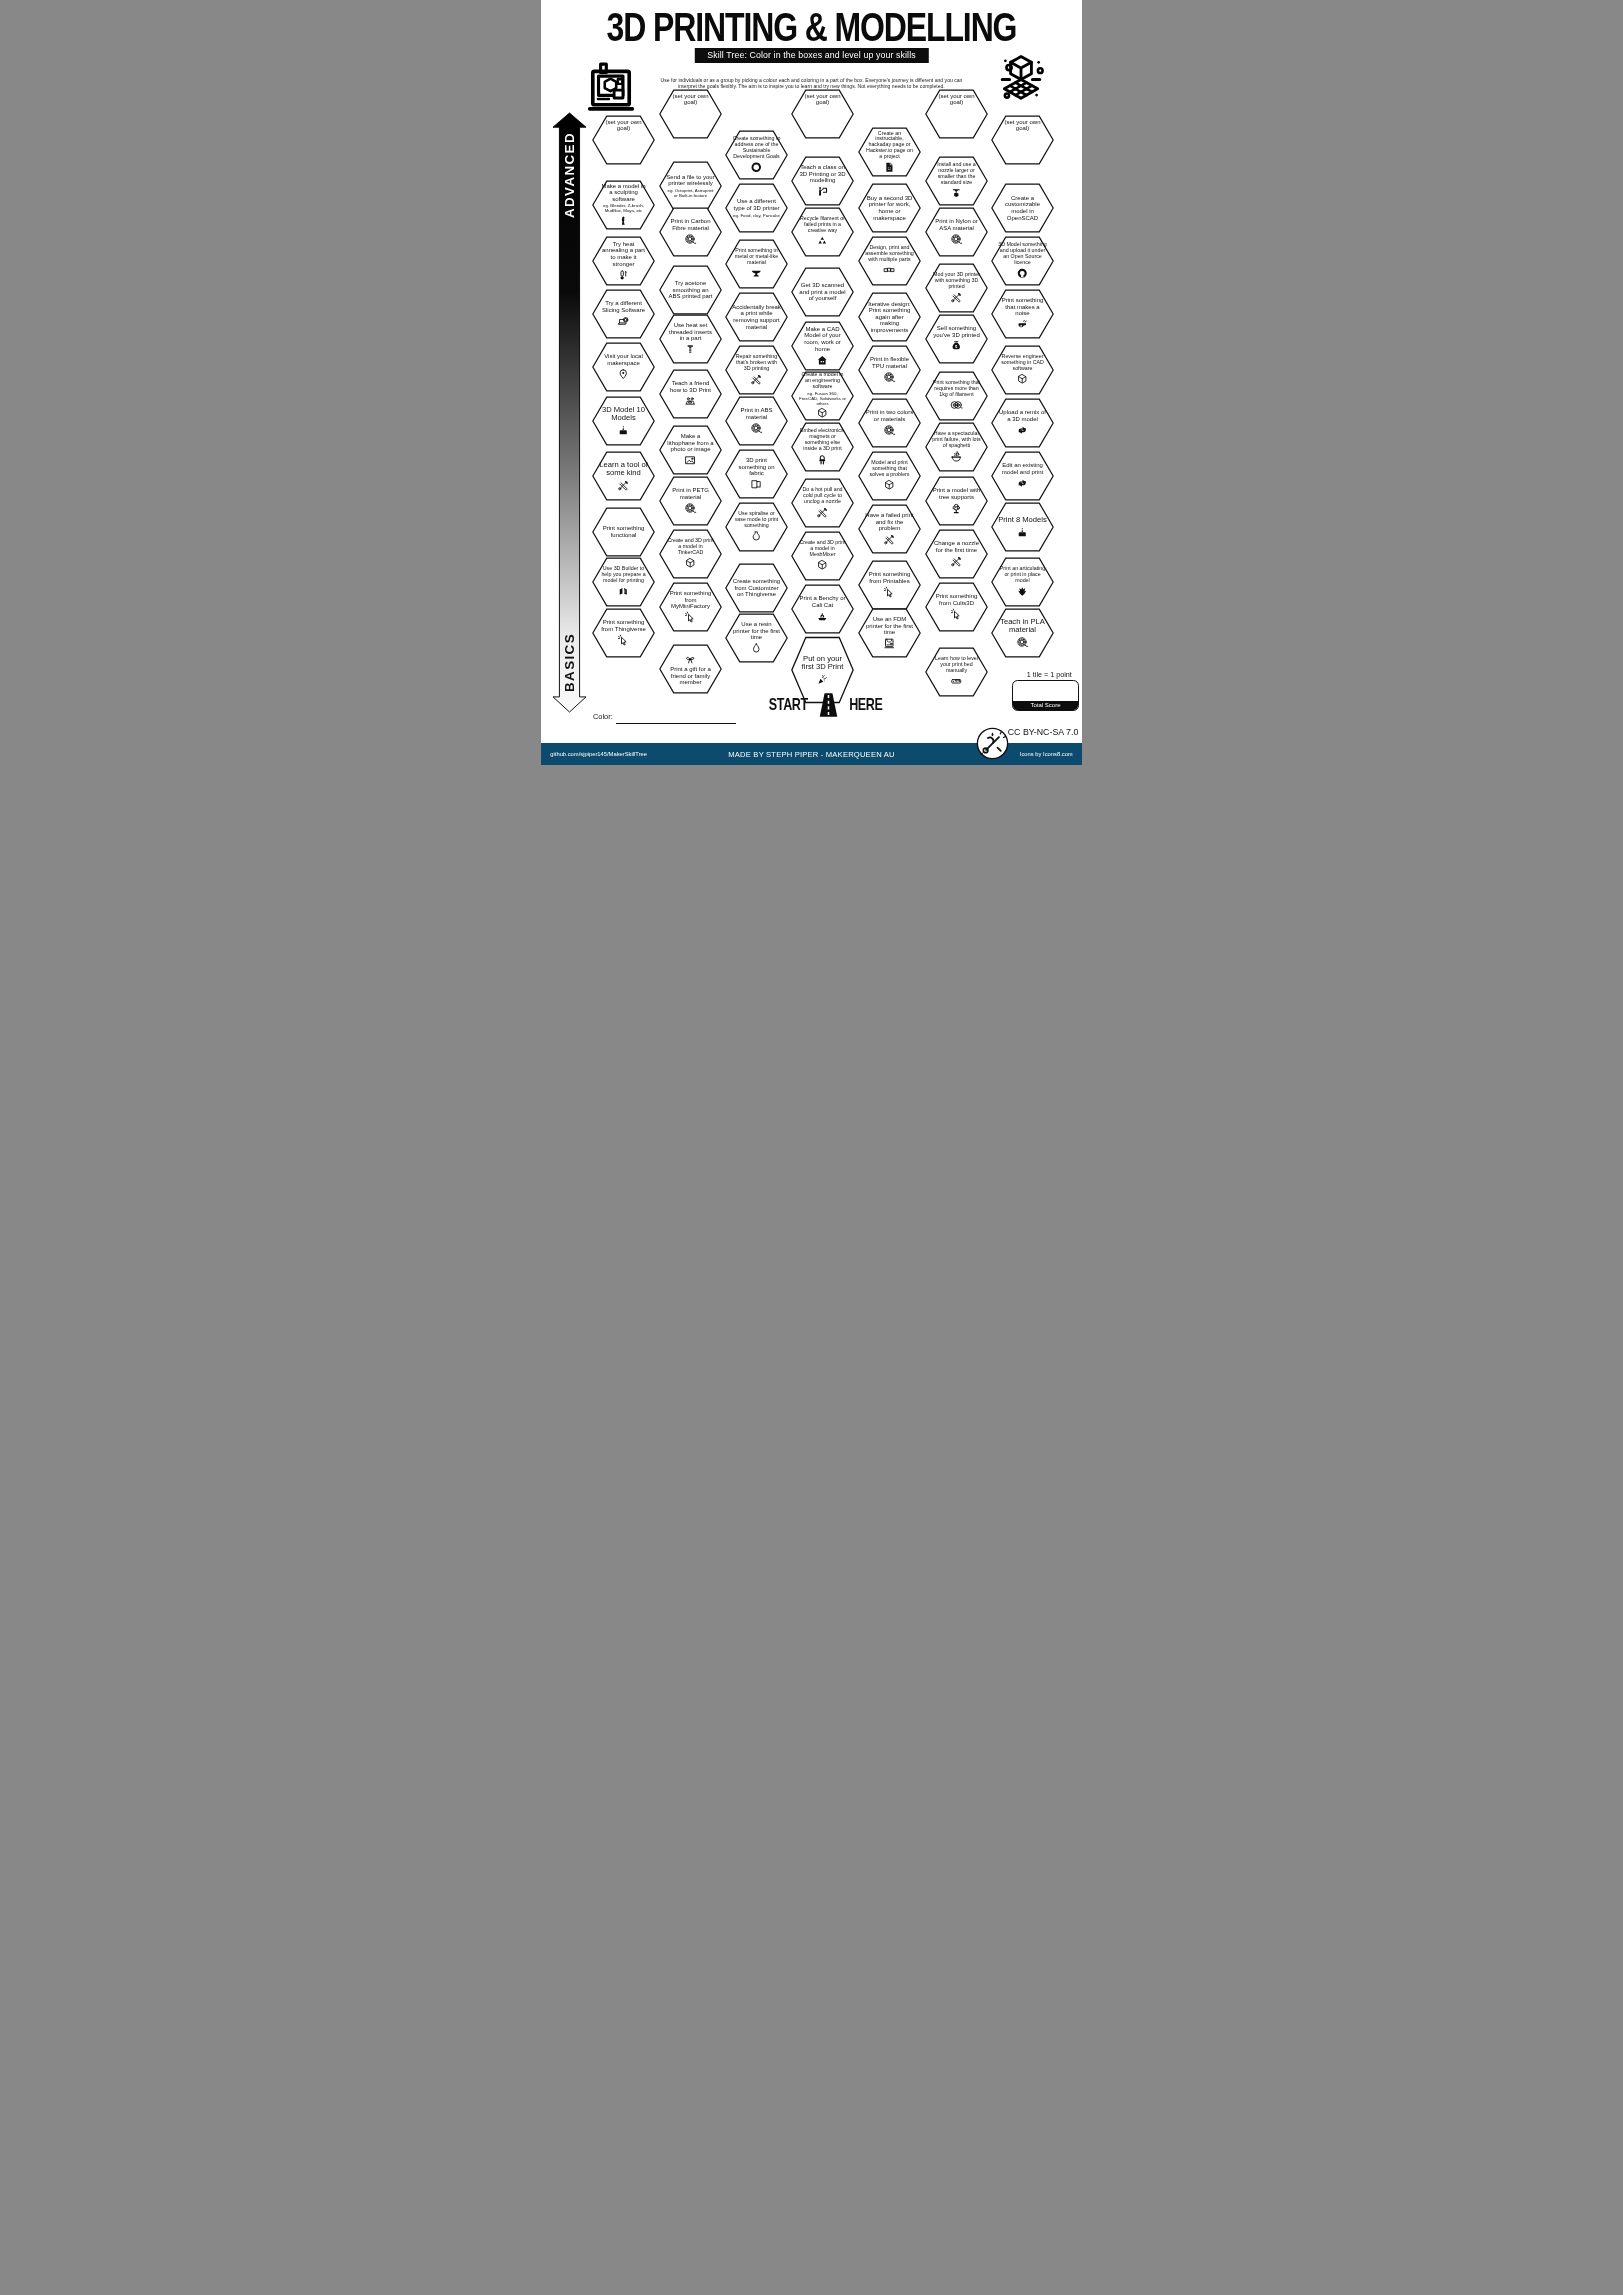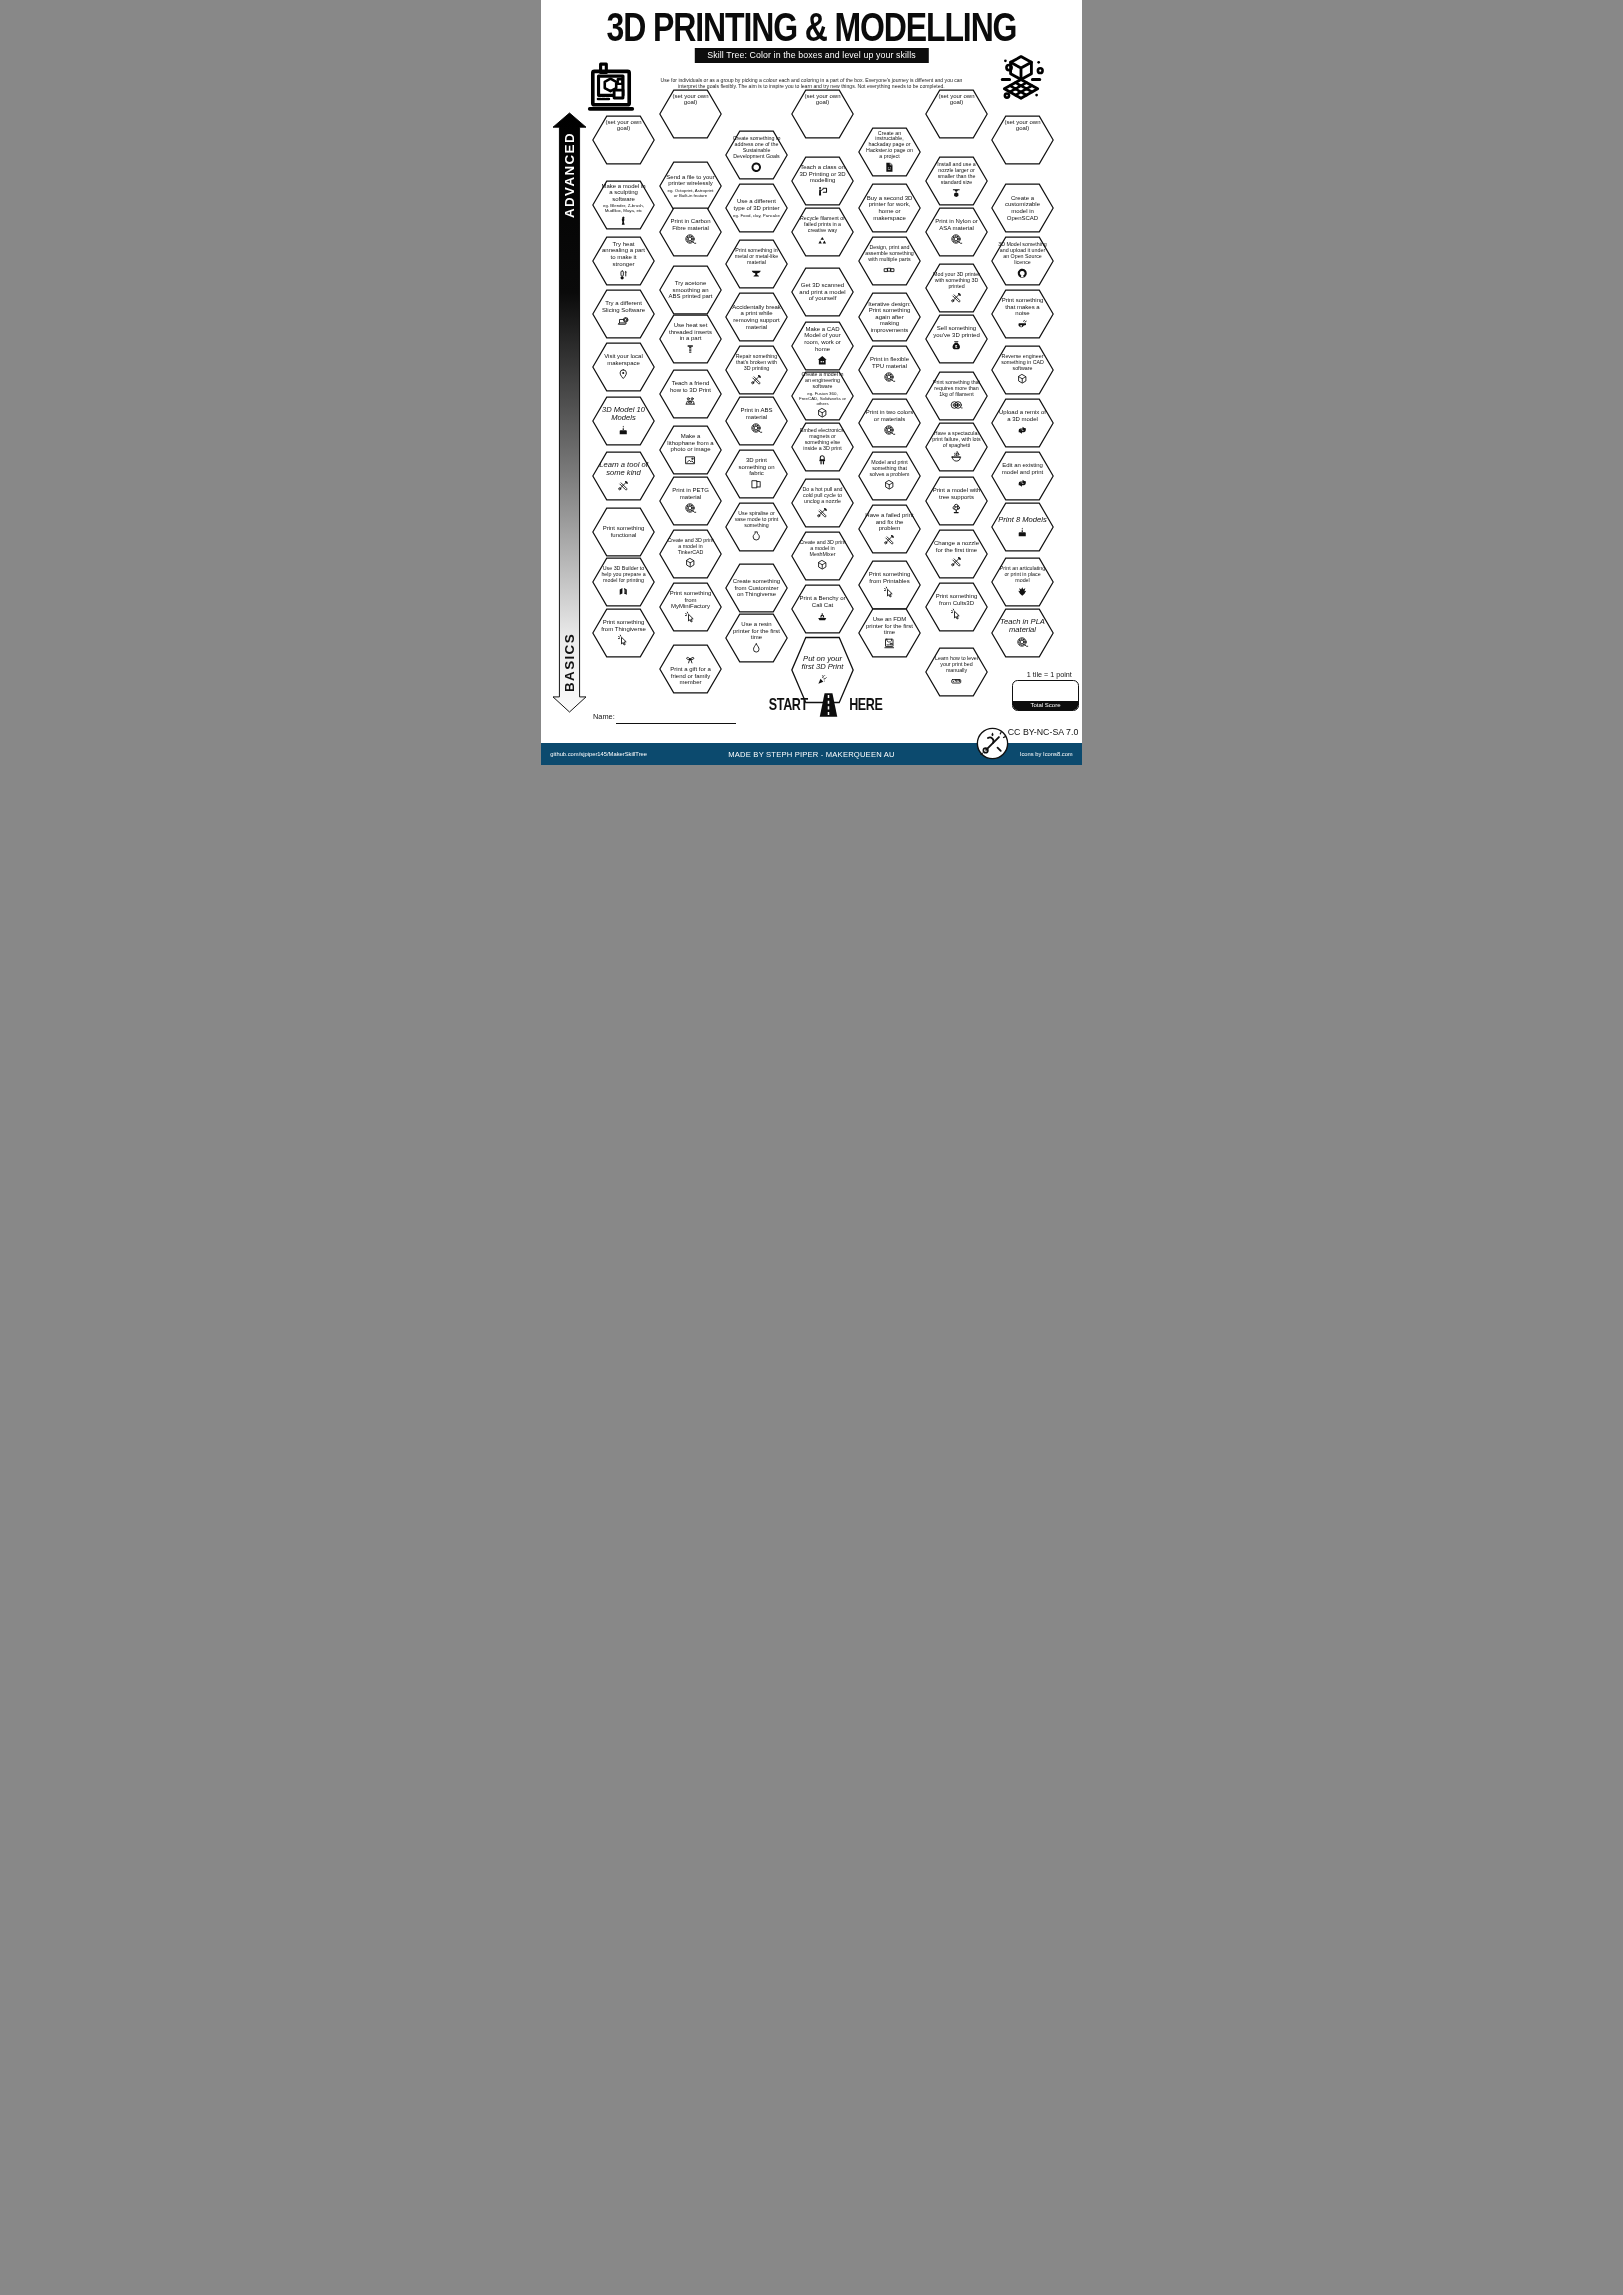--- a/index.html
+++ b/index.html
@@ -22,21 +22,21 @@
   .axis-basics{top:628px;height:69px;color:#111;}
   
   #hexgrid{position:absolute;inset:0;}
   .tile{position:absolute;}
   .hexbg{position:absolute;inset:0;width:100%;height:100%;}
   .hexbg polygon{fill:#fff;stroke:#111;stroke-width:2.6;}
   .tc{position:absolute;inset:2.8px 7px;display:flex;flex-direction:column;align-items:center;justify-content:center;
       text-align:center;gap:0.9px;}
   .tile .label{font-size:6px;line-height:1.1;}
   .tile.sm .label{font-size:5.3px;}
-  .tile.lg .label{font-size:7.6px;line-height:1.12;font-style:italic;}
+  .tile.lg .label{font-size:7.6px;line-height:1.12;}
   .tile .sub{font-size:4.4px;line-height:1.15;}
   .tile .icon{margin-top:0.5px;}
   .tile .icon svg, .icn{width:12.5px;height:12.5px;display:block;}
   .icn *{vector-effect:none;}
   .icn{stroke:#111;fill:none;stroke-width:1.7;stroke-linecap:round;stroke-linejoin:round;}
   .tile.goal .tc{justify-content:flex-start;padding-top:0.9px;}
   
   .start-block{position:absolute;left:204px;top:693px;width:160px;display:flex;align-items:center;justify-content:center;gap:5.6px;}
   .start-word{font-size:15.7px;font-weight:800;letter-spacing:-0.5px;transform:scaleX(.8);white-space:nowrap;}
   .name-row{position:absolute;left:52px;top:712px;font-size:7.4px;}
@@ -1129,21 +1129,21 @@
 
   <div class="start-block">
     <span class="start-word">START</span>
     <svg width="21" height="24" viewBox="0 0 48 54">
       <polygon points="15,0 33,0 44,54 4,54" fill="#0d0d0d"></polygon>
       <line x1="24" y1="4" x2="24" y2="52" stroke="#fff" stroke-width="3.5" stroke-dasharray="7 6"></line>
     </svg>
     <span class="start-word">HERE</span>
   </div>
 
-  <div class="name-row">Name:</div>
+  <div class="name-row">Color:</div>
   <div class="name-line"></div>
   <div class="tile-note">1 tile = 1 point</div>
   <div class="score-box">
     <div class="score-strip">Total Score</div>
   </div>
 
   <div class="cc-badge">
     <svg viewBox="0 0 72 72" width="33" height="33" style="stroke:#111;fill:none;stroke-linecap:round;stroke-linejoin:round;">
       <circle cx="36" cy="36" r="33" fill="#fff" stroke-width="3"></circle>
       <path d="M22 50 50 22" stroke-width="4"></path>

